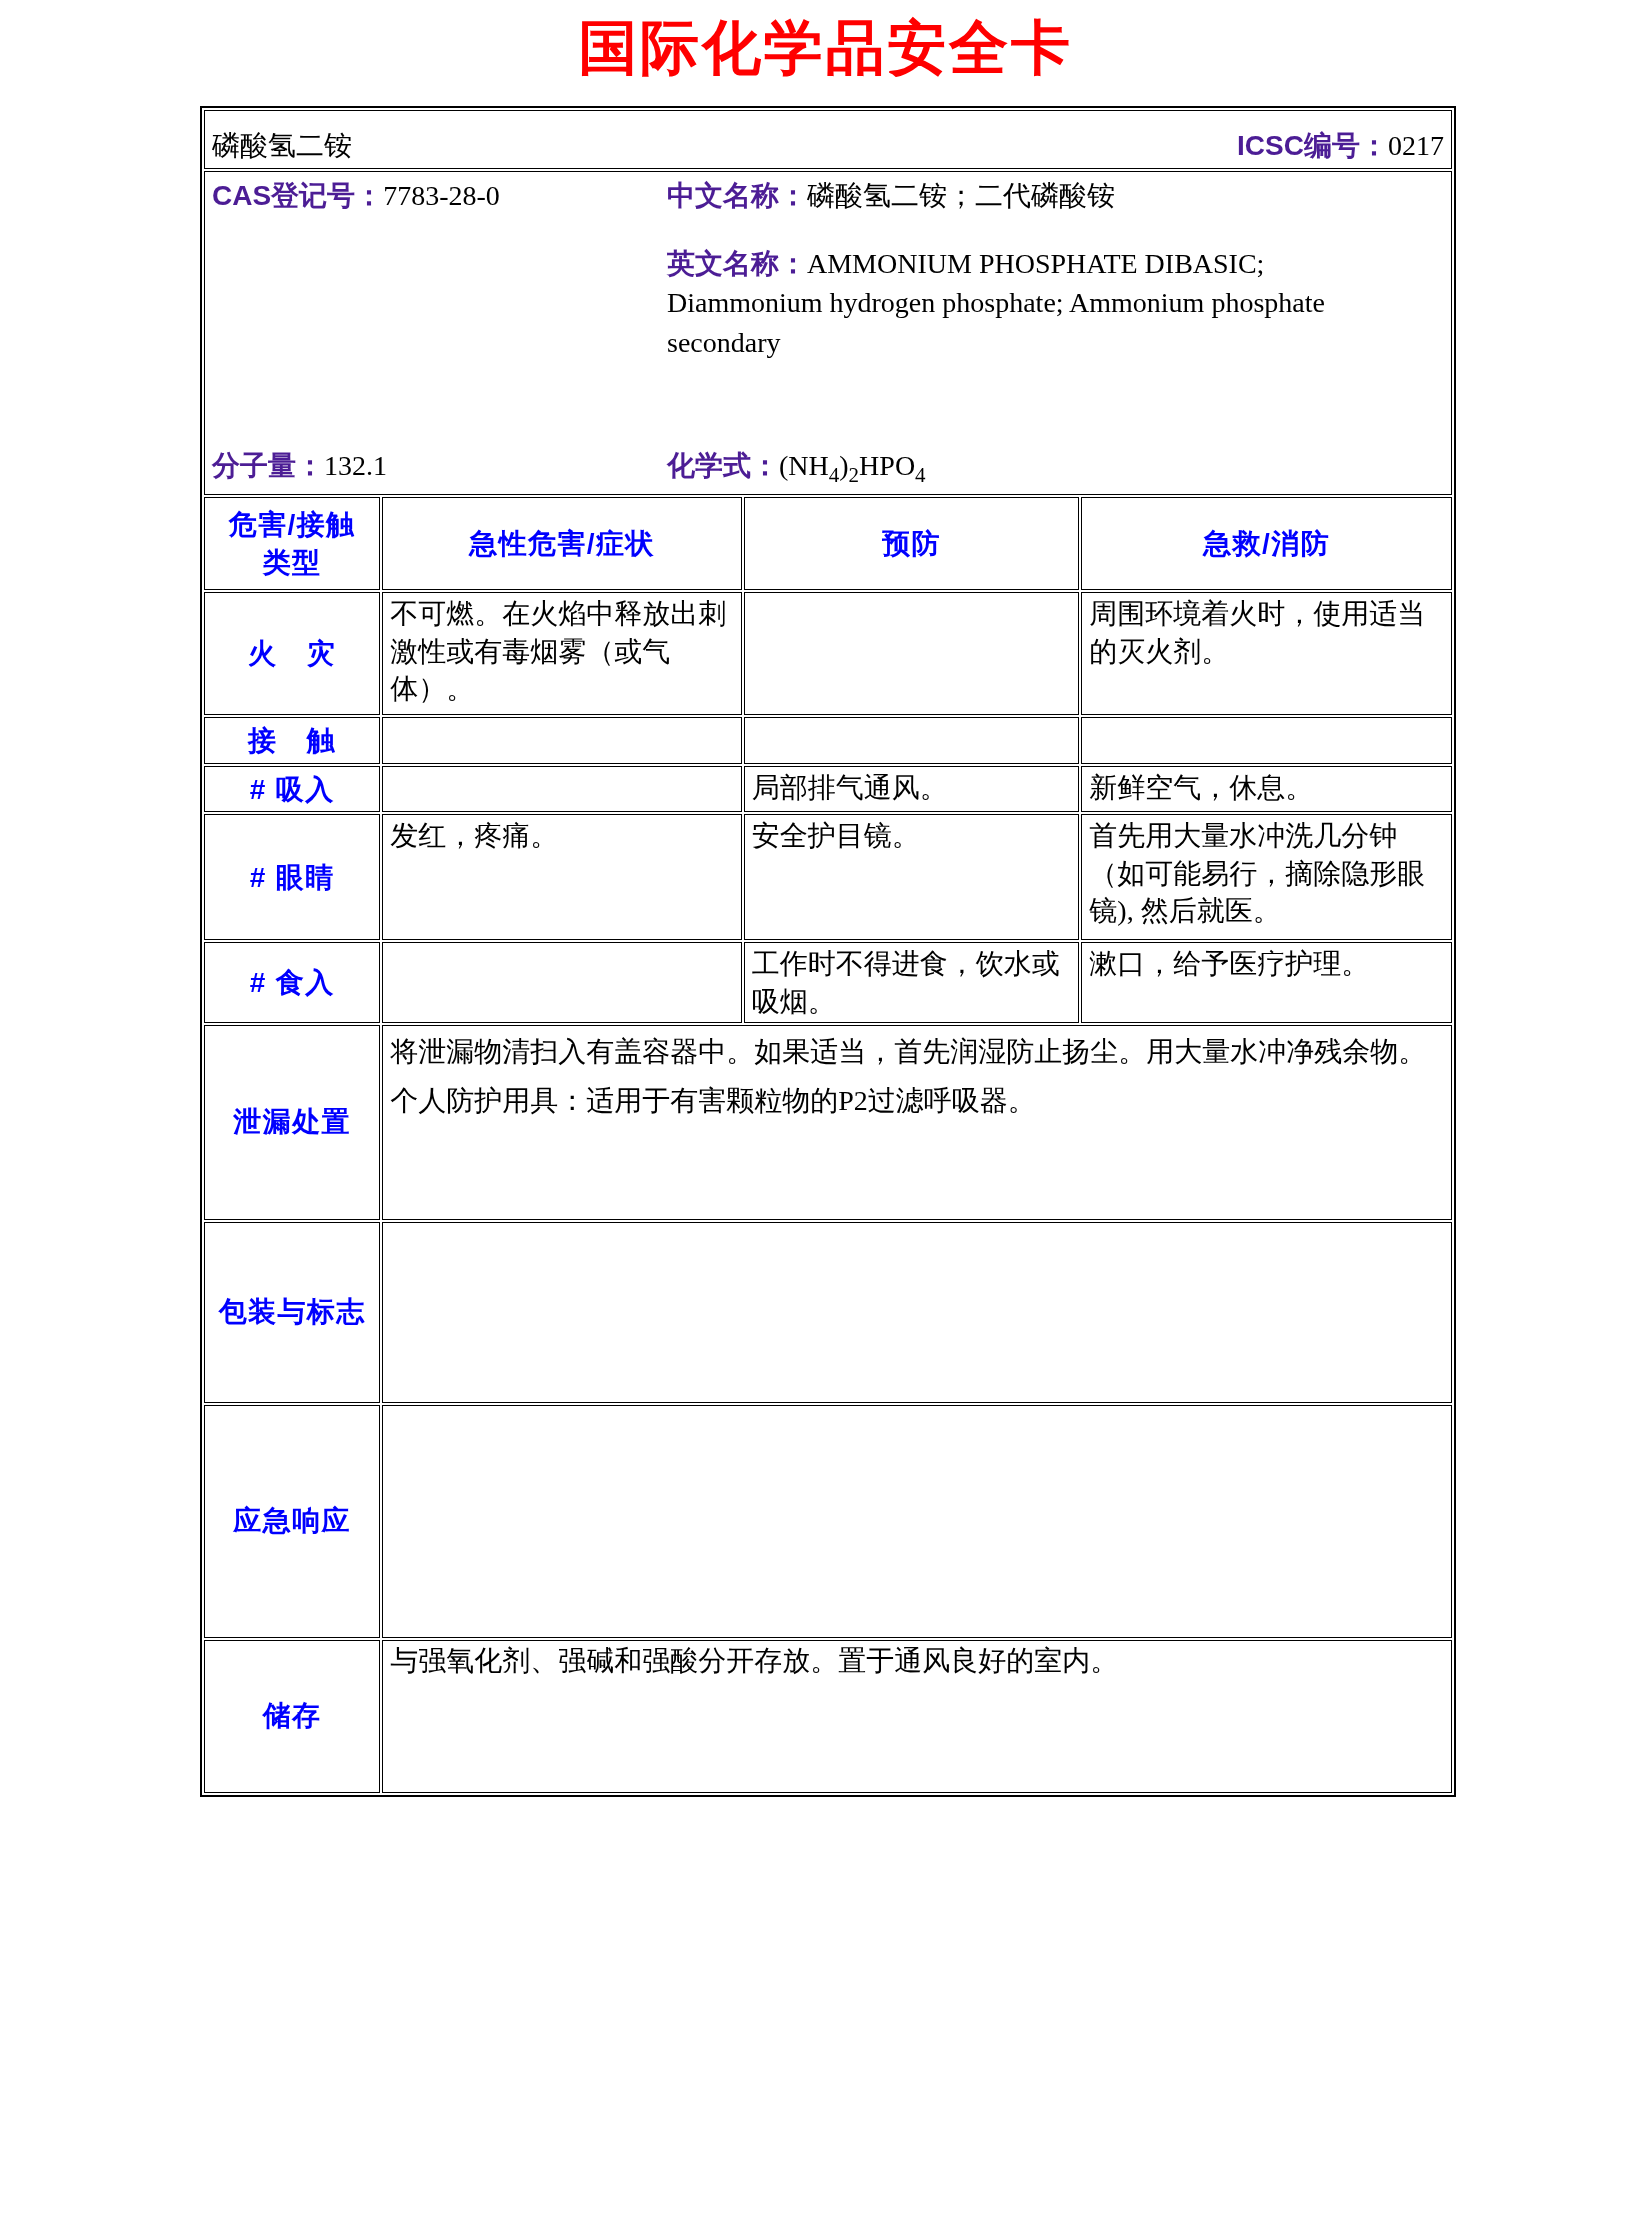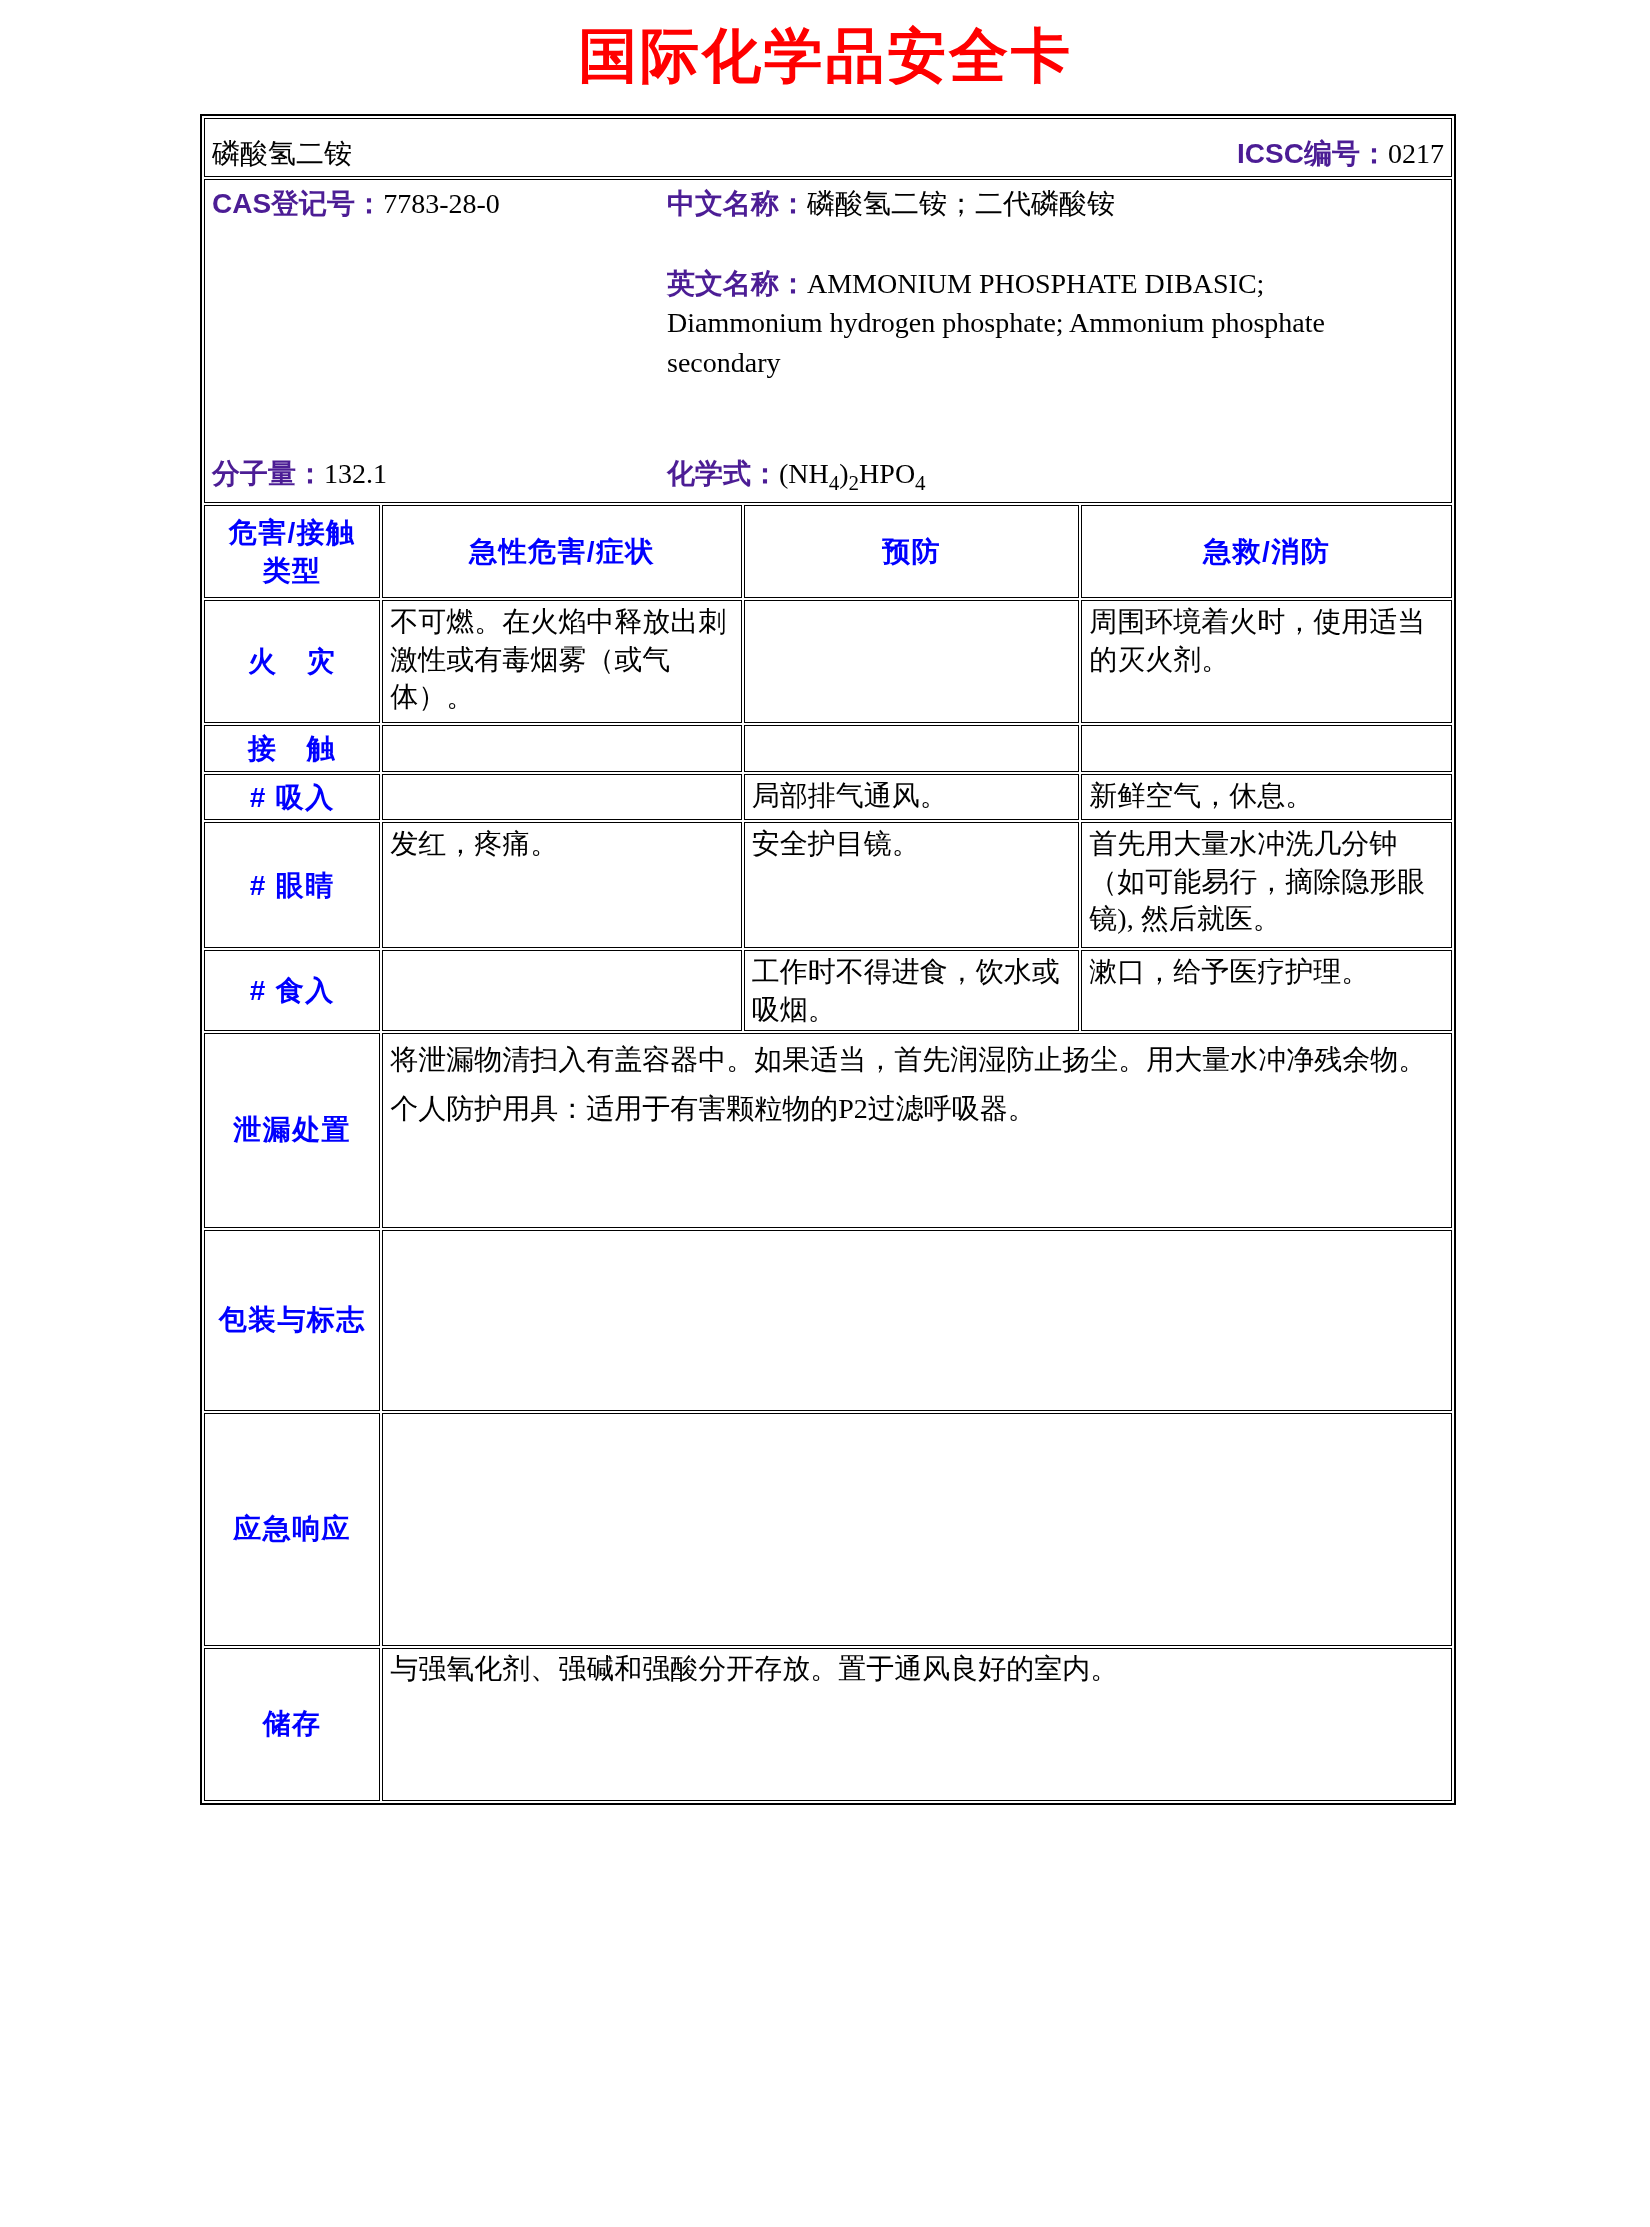--- a/index.html
+++ b/index.html
@@ -7,21 +7,21 @@
     position: relative;
     width: 1651px;
     height: 2227px;
     background: #ffffff;
     color: #000000;
     font-family: "Liberation Serif", "DejaVu Serif", serif;
     font-size: 28px;
   }
   .page-title {
     margin: 0;
-    padding-top: 26px;
+    padding-top: 18px;
     text-align: center;
     font-family: "Liberation Serif", "DejaVu Serif", serif;
     font-weight: bold;
     font-size: 59px;
     line-height: 1.05;
     color: #ff0000;
     letter-spacing: 2.8px;
   }
   table.card {
     margin: 26.5px 0 0 200px;
@@ -79,21 +79,21 @@
     margin-top: 13px;
   }
   .info-grid {
     display: grid;
     grid-template-columns: 455px 1fr;
     grid-template-rows: 1fr auto;
     height: 315px;
   }
   .cas-field   { grid-column: 1; grid-row: 1; padding-top: 2.8px; }
   .names-block { grid-column: 2; grid-row: 1; padding-top: 2.8px; max-width: 673px; }
-  .en-field    { margin-top: 41px; line-height: 1.42; }
+  .en-field    { margin-top: 29px; line-height: 1.42; }
   .mw-field    { grid-column: 1; grid-row: 2; align-self: end; padding-bottom: 4.2px; margin-top: 20px; }
   .formula-field { grid-column: 2; grid-row: 2; align-self: end; padding-bottom: 4.2px; }
   sub { font-size: 21px; line-height: 0; }
 </style>
 </head>
 <body>
 
 <div class="sheet">
 
   <h1 class="page-title">国际化学品安全卡</h1>

